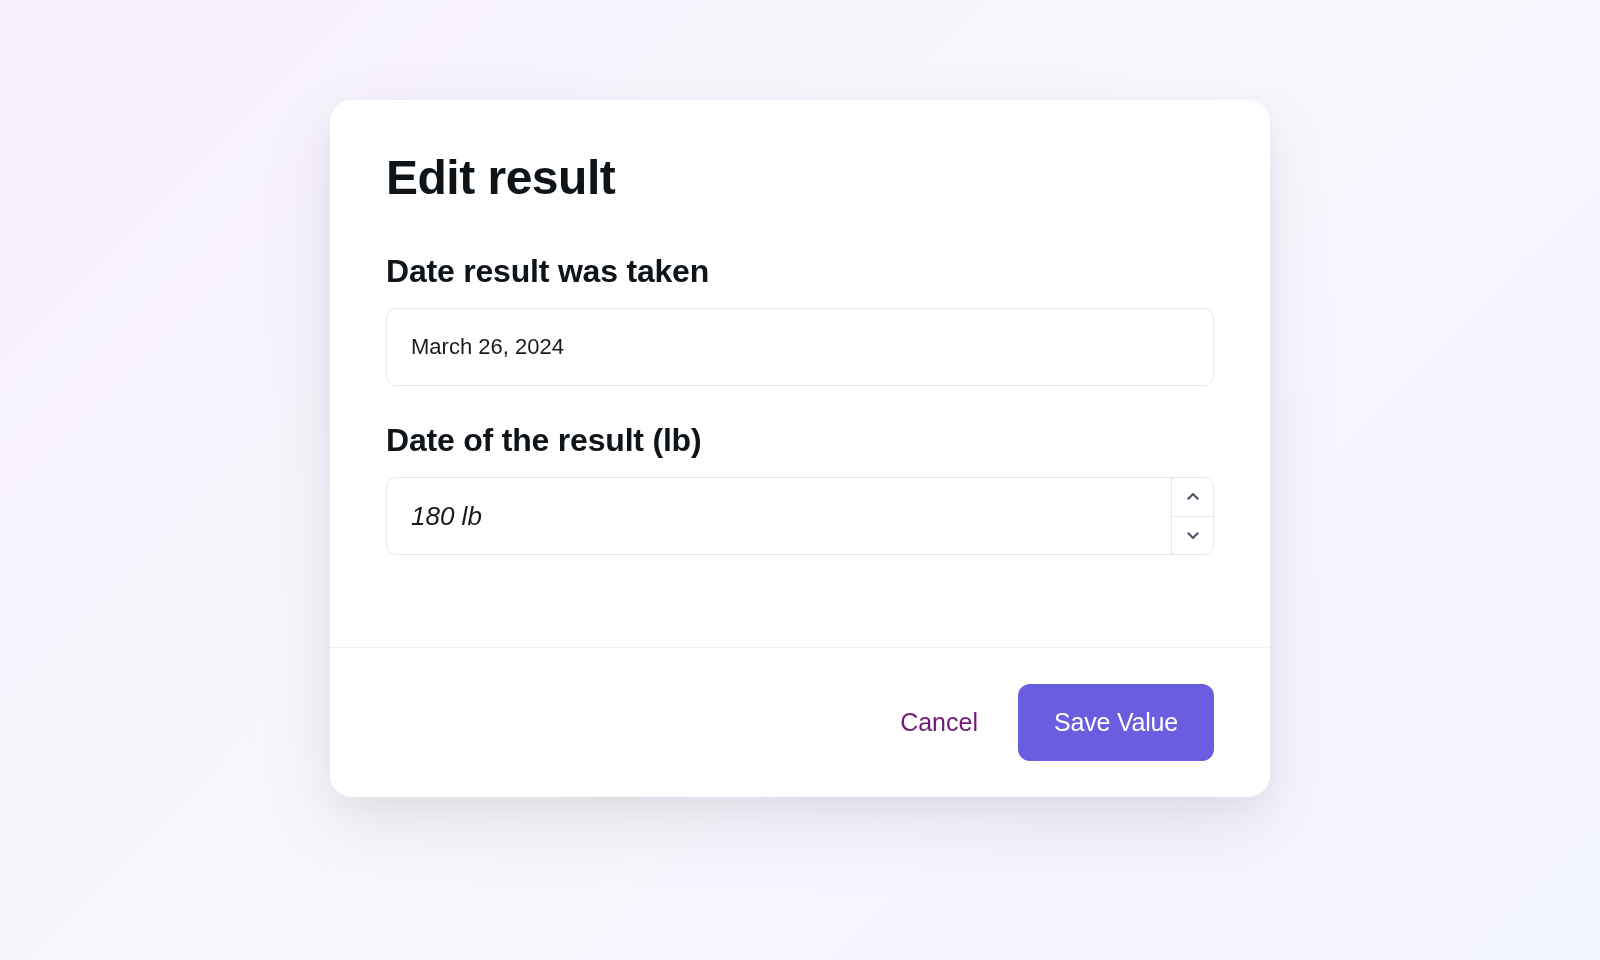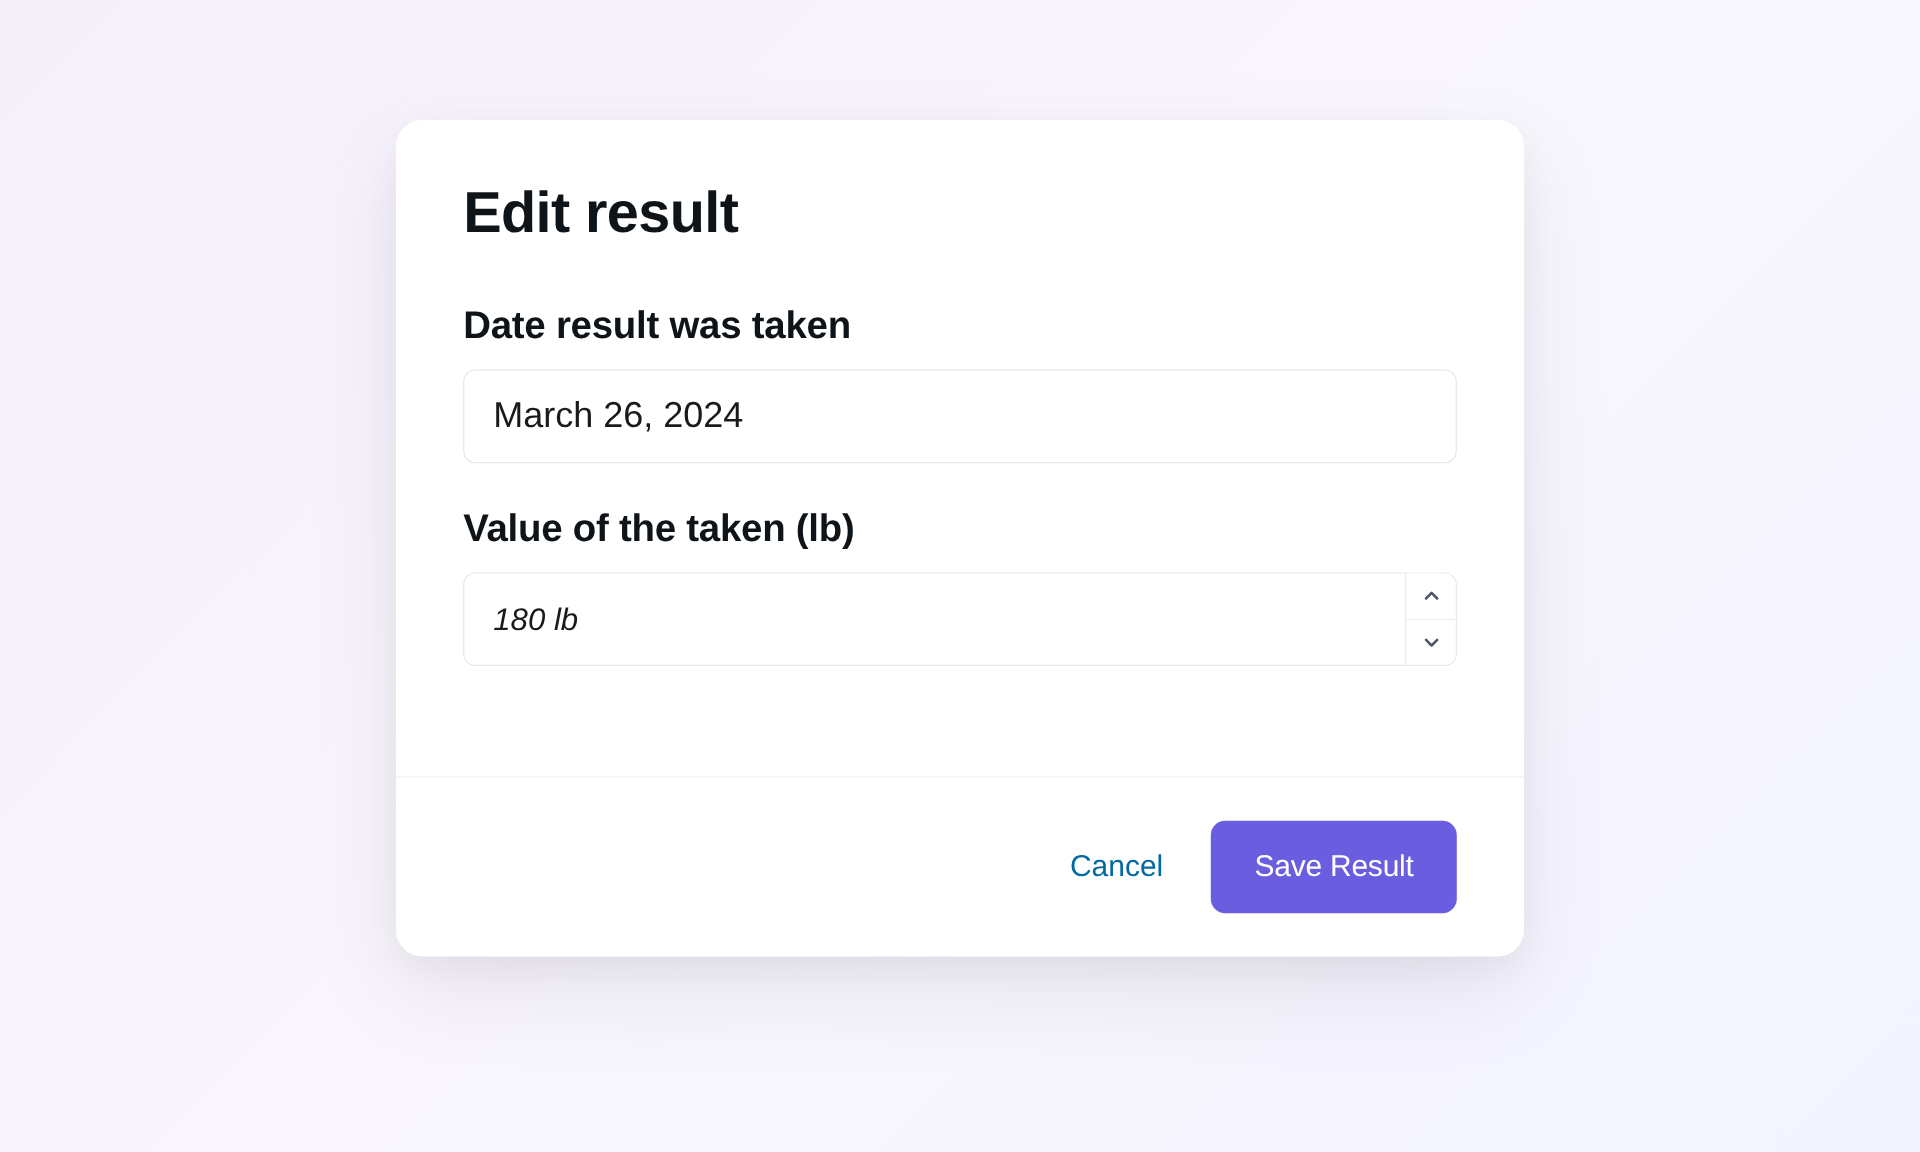--- a/index.html
+++ b/index.html
@@ -49,21 +49,21 @@
       font-weight: 600;
       color: #0f1419;
       margin-bottom: 18px;
       letter-spacing: -0.2px;
     }
     
     .text-input {
       width: 100%;
       height: 78px;
       padding: 0 24px;
-      font-size: 30px;
+      font-size: 22px;
       color: #1a1a1a;
       background: #ffffff;
       border: 1.5px solid #e5e7eb;
       border-radius: 10px;
       font-family: inherit;
       outline: none;
     }
     
     .stepper-wrap {
       position: relative;
@@ -127,21 +127,21 @@
       justify-content: flex-end;
       align-items: center;
       gap: 28px;
     }
     
     .btn-cancel {
       background: transparent;
       border: none;
       font-size: 25px;
       font-weight: 500;
-      color: #0369a1;
+      color: #701a75;
       cursor: pointer;
       padding: 14px 12px;
       font-family: inherit;
     }
     
     .btn-primary {
       background: #6a5de0;
       border: none;
       border-radius: 12px;
       font-size: 25px;
@@ -159,36 +159,36 @@
 <div class="modal">
   <div class="modal-body">
     <h1 class="modal-title">Edit result</h1>
 
     <div class="field-group">
       <label class="field-label">Date result was taken</label>
       <input type="text" class="text-input" value="March 26, 2024" style="">
     </div>
 
     <div class="field-group">
-      <label class="field-label">Value of the taken (lb)</label>
+      <label class="field-label">Date of the result (lb)</label>
       <div class="stepper-wrap">
         <input type="text" class="stepper-input" value="180 lb" style="">
         <div class="stepper-controls">
           <button class="stepper-btn">
             <svg viewBox="0 0 12 12" fill="none" stroke="#4b5563" stroke-width="1.8" stroke-linecap="round" stroke-linejoin="round">
               <polyline points="2,7.5 6,3.5 10,7.5"></polyline>
             </svg>
           </button>
           <button class="stepper-btn">
             <svg viewBox="0 0 12 12" fill="none" stroke="#4b5563" stroke-width="1.8" stroke-linecap="round" stroke-linejoin="round">
               <polyline points="2,4.5 6,8.5 10,4.5"></polyline>
             </svg>
           </button>
         </div>
       </div>
     </div>
   </div>
 
   <div class="modal-footer">
     <button class="btn-cancel">Cancel</button>
-    <button class="btn-primary">Save Result</button>
+    <button class="btn-primary">Save Value</button>
   </div>
 </div>
 
 </body></html>

